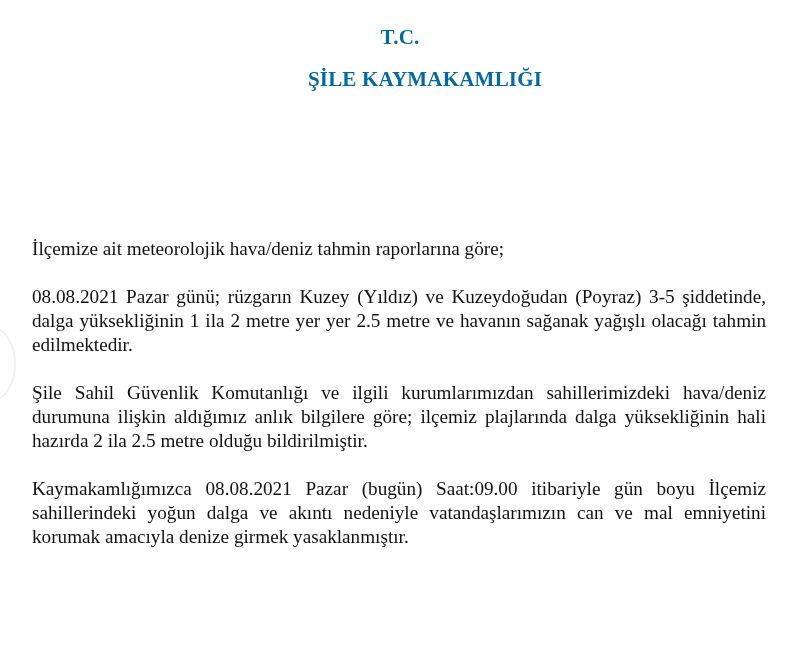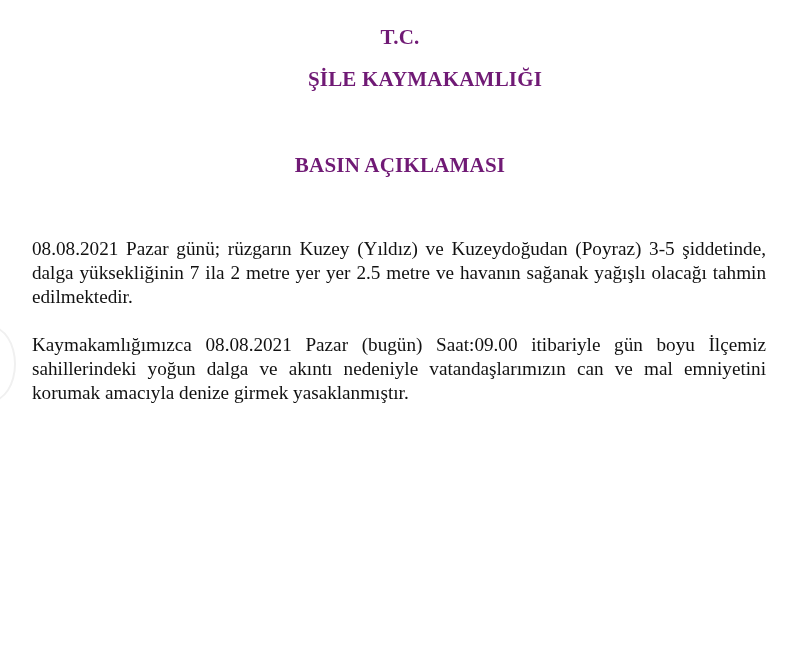--- a/index.html
+++ b/index.html
@@ -23,21 +23,21 @@
       height: 666px;
     }
     .heading {
       position: absolute;
       left: 0;
       width: 800px;
       text-align: center;
       font-weight: bold;
       font-size: 21px;
       letter-spacing: 0.2px;
-      color: #701a75;
+      color: #0369a1;
     }
     .h-tc { top: 25px; }
     .h-office { top: 67px; padding-left: 25px; }
     .h-press { top: 153px; }
 
     .body {
       position: absolute;
       left: 32px;
       top: 237px;
       width: 734px;
@@ -65,28 +65,33 @@
   </style>
 </head>
 <body>
 
 <div class="page">
 
   <div class="artifact"></div>
 
   <div class="heading h-tc">T.C.</div>
   <div class="heading h-office">ŞİLE KAYMAKAMLIĞI</div>
-  <div class="heading h-press">BASIN AÇIKLAMASI</div>
 
   <div class="body">
+    <p class="para">
+      <span>İlçemize ait meteorolojik hava/deniz tahmin raporlarına göre;</span>
+    </p>
 
     <p class="para">
-      <span class="b">08.08.2021 Pazar</span><span> günü; rüzgarın Kuzey (Yıldız) ve Kuzeydoğudan (Poyraz) 3-5 şiddetinde, dalga yüksekliğinin 7 ila 2 metre yer yer 2.5 metre ve havanın sağanak yağışlı olacağı tahmin edilmektedir.</span>
+      <span class="b">08.08.2021 Pazar</span><span> günü; rüzgarın Kuzey (Yıldız) ve Kuzeydoğudan (Poyraz) 3-5 şiddetinde, dalga yüksekliğinin 1 ila 2 metre yer yer 2.5 metre ve havanın sağanak yağışlı olacağı tahmin edilmektedir.</span>
     </p>
 
 
+    <p class="para">
+      <span>Şile Sahil Güvenlik Komutanlığı ve ilgili kurumlarımızdan sahillerimizdeki hava/deniz durumuna ilişkin aldığımız anlık bilgilere göre; ilçemiz plajlarında dalga yüksekliğinin hali hazırda 2 ila 2.5 metre olduğu bildirilmiştir.</span>
+    </p>
 
     <p class="para">
       <span>Kaymakamlığımızca </span><span class="b">08.08.2021 Pazar (bugün) Saat:09.00 itibariyle</span><span> gün boyu İlçemiz sahillerindeki yoğun dalga ve akıntı nedeniyle vatandaşlarımızın can ve mal emniyetini korumak amacıyla </span><span class="b">denize girmek yasaklanmıştır.</span>
     </p>
   </div>
 
 </div>
 
 </body></html>

